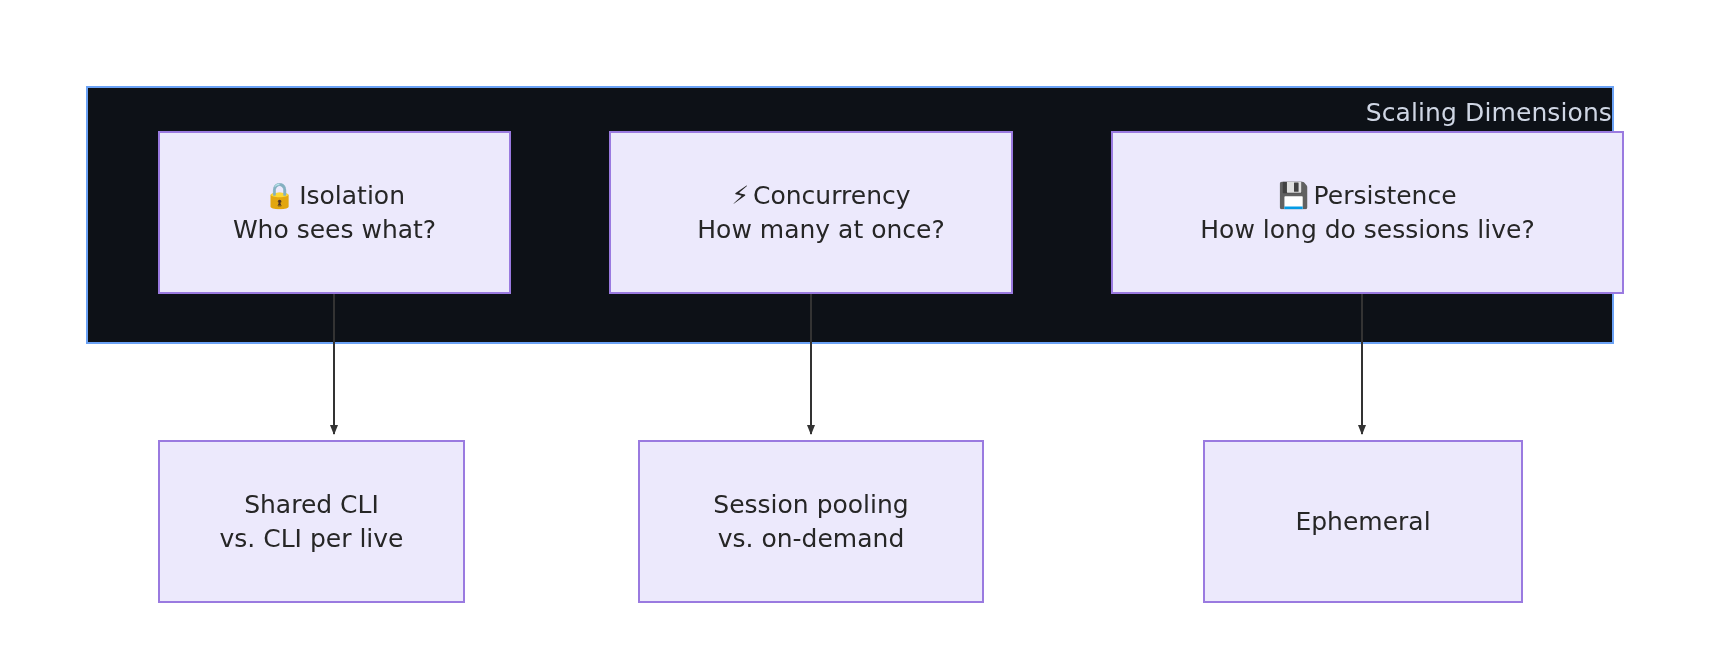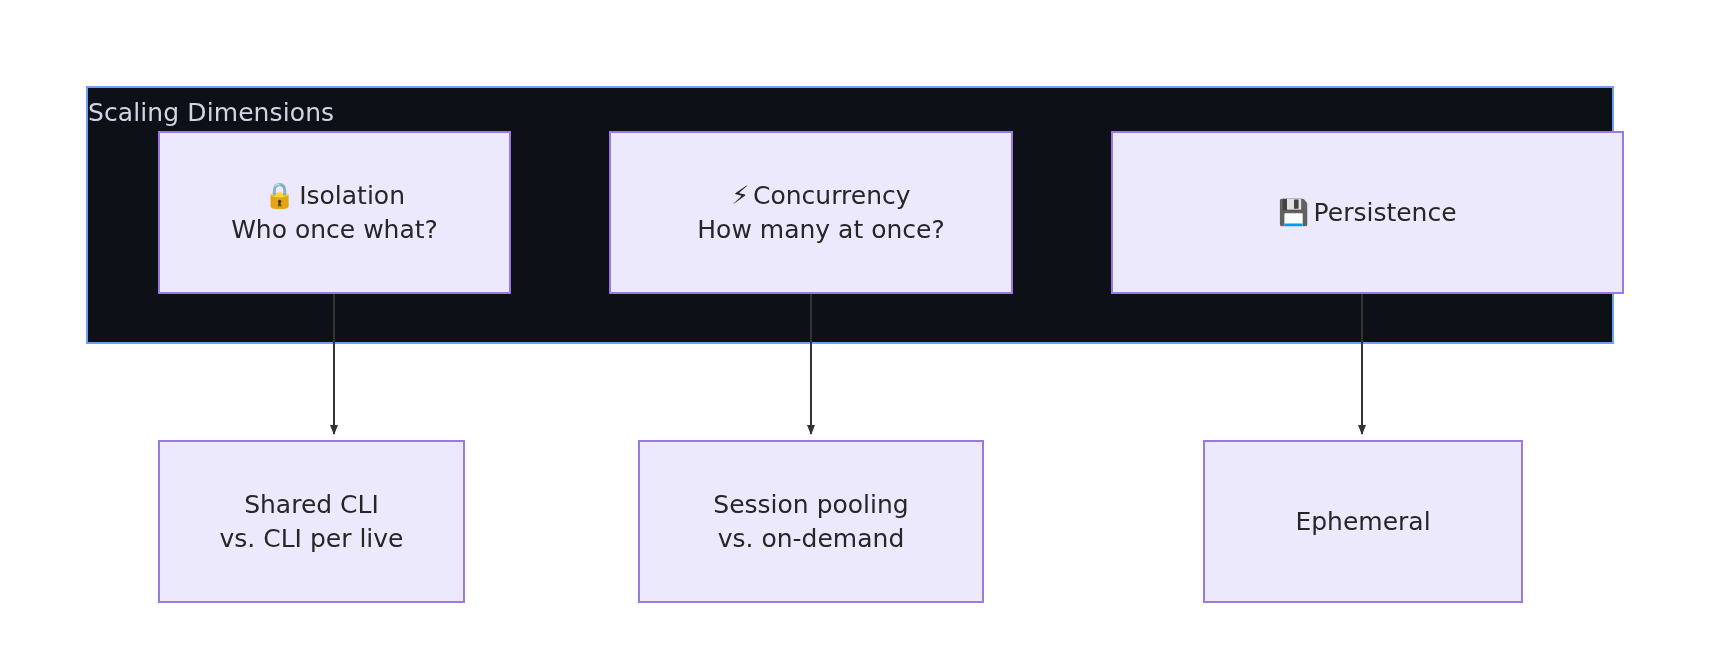--- a/index.html
+++ b/index.html
@@ -30,21 +30,21 @@
     background: #0d1117;
     border: 2px solid #6ba2f5;
     box-sizing: border-box;
     z-index: 1;
   }
   .subgraph-title {
     position: absolute;
     left: 0;
     right: 0;
     top: 10px;
-    text-align: left;
+    text-align: right;
     color: #cfd6e4;
     font-size: 25px;
     line-height: 30px;
     letter-spacing: 0.1px;
     white-space: nowrap;
   }
 
   
   .node {
     position: absolute;
@@ -110,34 +110,35 @@
 
     <line x1="811" y1="294" x2="811" y2="434" stroke="#333333" stroke-width="2" marker-end="url(#arrowhead)"></line>
 
     <line x1="1362" y1="294" x2="1362" y2="434" stroke="#333333" stroke-width="2" marker-end="url(#arrowhead)"></line>
   </svg>
 
   <div class="node top" id="node-isolation">
     <span class="line">
       <span class="emoji">🔒</span><span>Isolation</span>
     </span>
-    <span class="line">Who once what?</span>
+    <span class="line">Who sees what?</span>
   </div>
 
   <div class="node top" id="node-concurrency">
     <span class="line">
       <span class="emoji">⚡</span><span>Concurrency</span>
     </span>
     <span class="line">How many at once?</span>
   </div>
 
   <div class="node top" id="node-persistence">
     <span class="line">
       <span class="emoji">💾</span><span>Persistence</span>
     </span>
+    <span class="line">How long do sessions live?</span>
   </div>
 
   <div class="node bottom" id="node-shared-cli">
     <span class="line">Shared CLI</span>
     <span class="line">vs. CLI per live</span>
   </div>
 
   <div class="node bottom" id="node-session-pooling">
     <span class="line">Session pooling</span>
     <span class="line">vs. on-demand</span>

